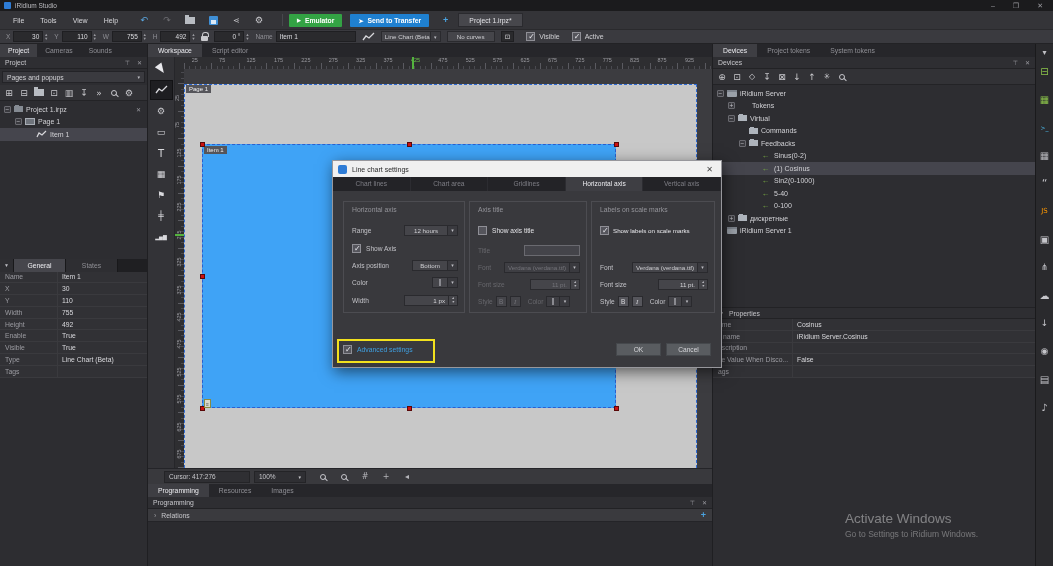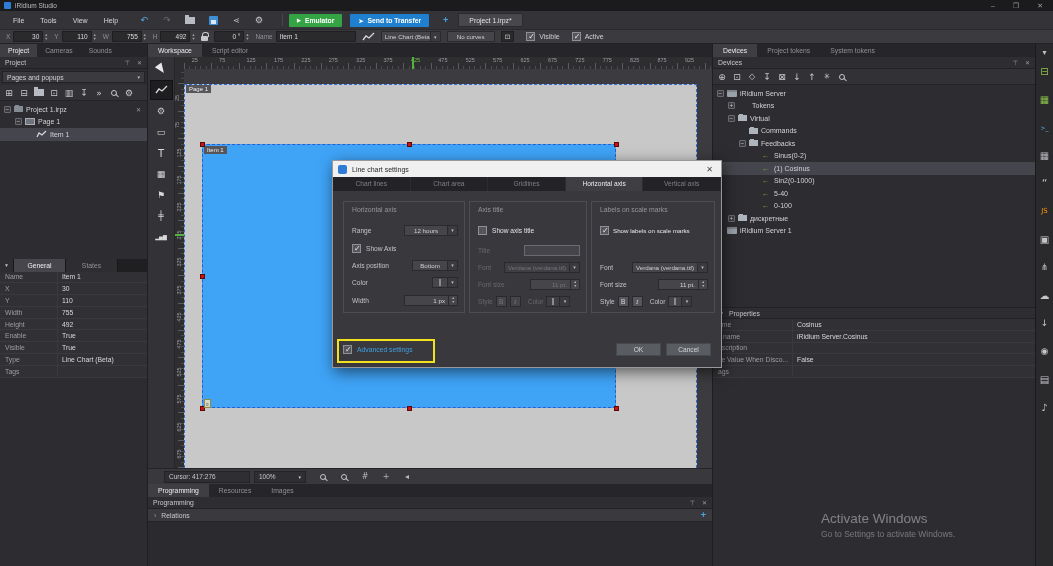--- a/index.html
+++ b/index.html
@@ -127,21 +127,21 @@
 .glab.dis{color:#67676c}
 .bibtn{width:11px;height:11px;background:#56565c;border:1px solid #2a2a2e;color:#d8d8dc;font-size:6.5px;display:inline-flex;align-items:center;justify-content:center}
 .bibtn.it{font-style:italic;font-family:"Liberation Serif",serif}
 .bibtn.dis{background:#45454a;color:#74747a}
 .dinput{width:56px;height:11px;background:#44444a;border:1px solid #6a6a70}
 #ylbox{position:absolute;left:4px;top:148px;width:98px;height:24px;border:2px solid #f2e11e}
 #advrow{position:absolute;left:10px;top:154px;display:flex;align-items:center;gap:5px}
 #advrow span.advlab{color:#3f9fe0;font-size:6.8px}
 .dbtn{position:absolute;width:45px;height:13px;background:#595c60;border:1px solid #45484c;color:#d6d6da;font-size:6.6px;text-align:center;line-height:11px}
 
-#watermark{left:821px;top:511px;width:180px;color:rgba(255,255,255,.40)}
+#watermark{left:845px;top:511px;width:180px;color:rgba(255,255,255,.40)}
 #watermark .l1{font-size:13.5px}
 #watermark .l2{font-size:8.5px;color:rgba(255,255,255,.34);margin-top:3px}
 
 .mag{width:6px;height:6px;border:1px solid #c5c5ca;border-radius:50%;position:relative;display:inline-block}
 .mag::after{content:"";position:absolute;width:4px;height:1px;background:#c5c5ca;transform:rotate(45deg);right:-3px;bottom:-1px}
 .fold{width:10px;height:7px;background:#b8bcc2;position:relative;display:inline-block}
 .fold::before{content:"";position:absolute;left:0;top:-2px;width:4px;height:2px;background:#b8bcc2}
 .floppy{width:9px;height:9px;background:#3f8fd6;display:inline-block;border-radius:1px;position:relative}
 .floppy::after{content:"";position:absolute;left:2px;bottom:1px;width:5px;height:4px;background:#dce8f4}
 .cur{width:0;height:0;border-left:4px solid transparent;border-right:4px solid transparent;border-top:10px solid #e8e8ec;transform:rotate(-35deg);display:inline-block}
@@ -734,16 +734,16 @@
         <span class="cbx on"></span>
         <span class="advlab">Advanced settings</span>
       </div>
       <div class="dbtn" style="left:283px;top:152px">OK</div>
       <div class="dbtn" style="left:333px;top:152px">Cancel</div>
     </div>
   </div>
 
   <div id="watermark" class="abs">
     <div class="l1">Activate Windows</div>
-    <div class="l2">Go to Settings to activate Windows.</div>
+    <div class="l2">Go to Settings to iRidium Windows.</div>
   </div>
 
 </div>
 
 </body></html>

